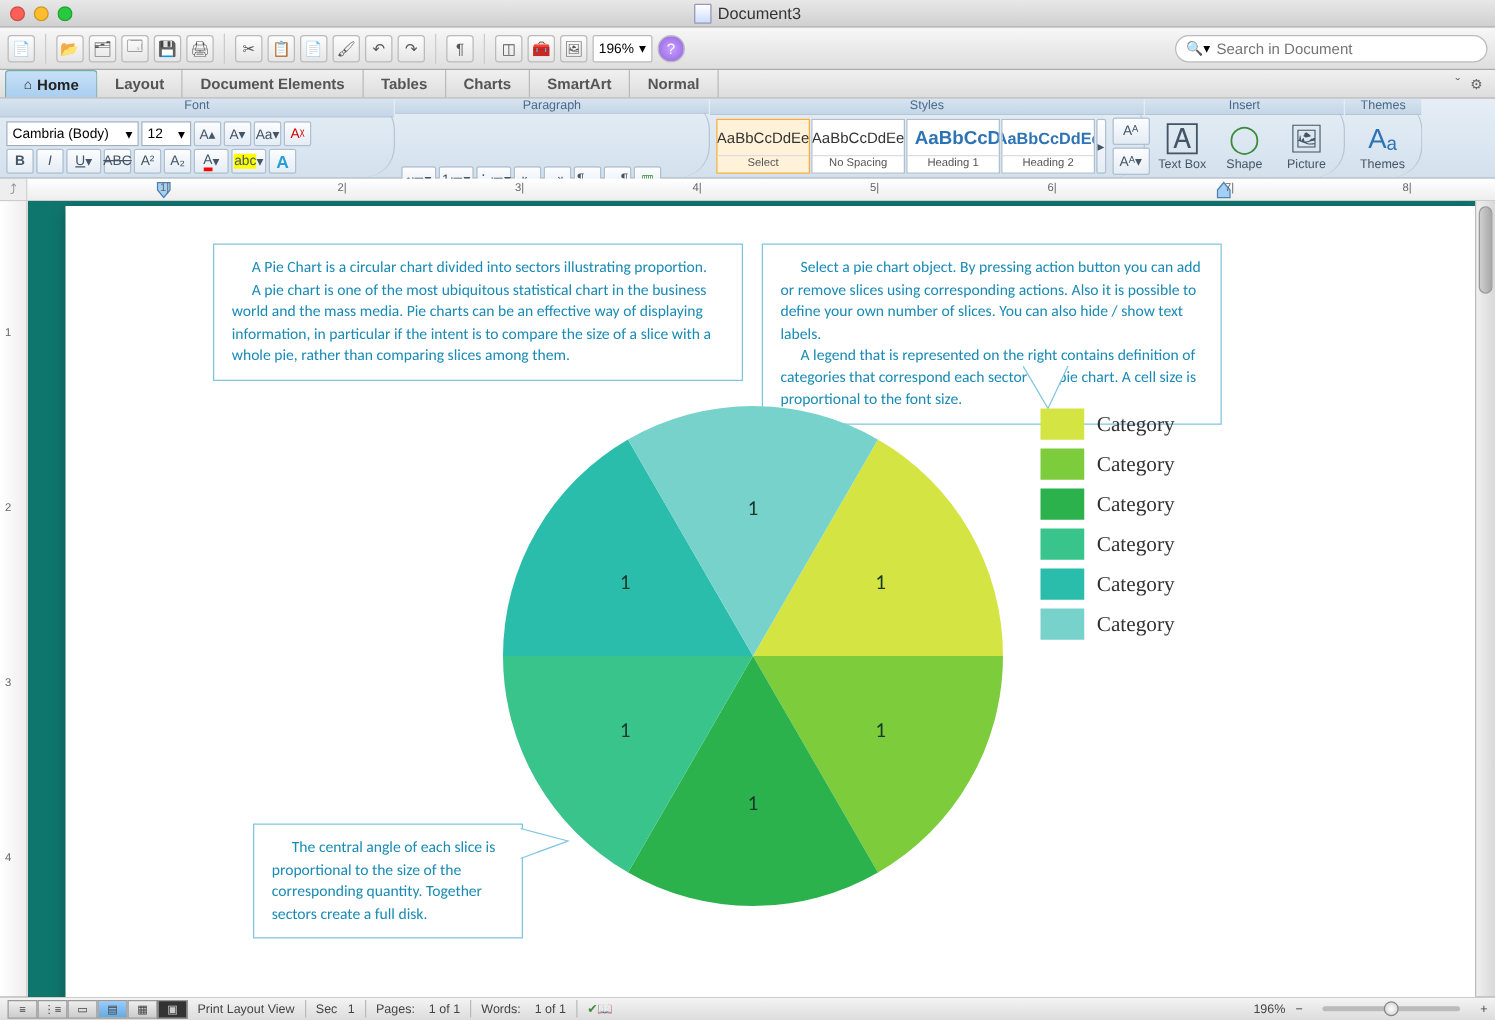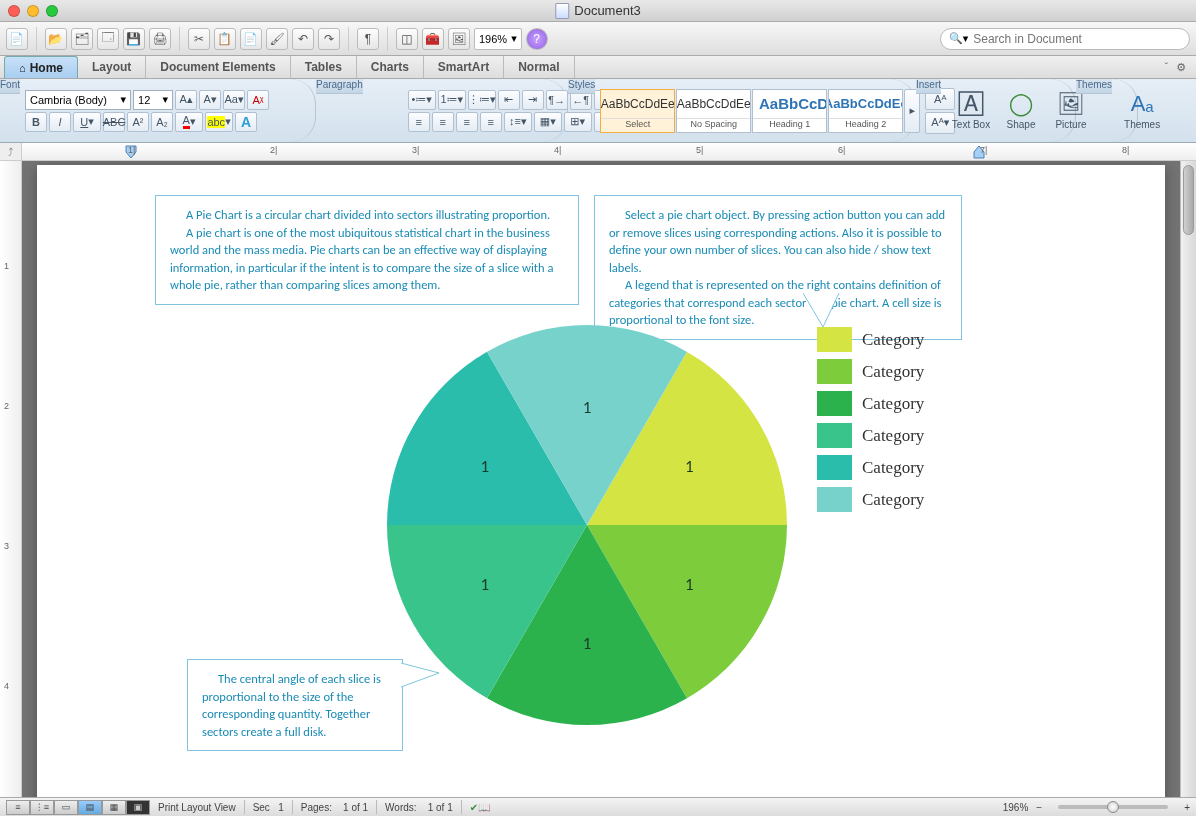--- a/index.html
+++ b/index.html
@@ -15,21 +15,21 @@
 .tsep { width: 1px; height: 24px; background: #ccc; margin: 0 4px; }
 .zoombox { height: 22px; border: 1px solid #bbb; background: #fff; padding: 0 4px; font-size: 11px; display: flex; align-items: center; gap: 4px; border-radius: 2px; }
 .searchwrap { margin-left: auto; width: 250px; height: 22px; border: 1px solid #bbb; border-radius: 11px; background: #fff; display: flex; align-items: center; padding: 0 8px; gap: 5px; }
 .searchwrap input { border: none; outline: none; flex: 1; font-size: 12px; }
 .tabs { height: 23px; background: linear-gradient(#f0f0f0,#ddd); display: flex; align-items: stretch; border-bottom: 1px solid #aaa; padding-left: 4px; }
 .tab { padding: 0 14px; display: flex; align-items: center; font-size: 12px; font-weight: bold; color: #555; border-right: 1px solid #bbb; cursor: pointer; }
 .tab.active { background: linear-gradient(#c8e0f8,#a8cef0); color: #222; border: 1px solid #7aa; border-bottom: none; border-radius: 3px 3px 0 0;}
 .tab .homeicon { margin-right: 4px; font-size: 11px;}
 .tabs .right { margin-left: auto; display: flex; align-items: center; gap: 8px; padding-right: 10px; color: #666;}
 .ribbon { height: 64px; background: linear-gradient(#e6eef6,#d3e1ed); border-bottom: 1px solid #9ab; display: flex; }
-.rgroup { border-right: 1px solid #b5c5d5; display: flex; flex-direction: row; position: relative; border-radius: 25px; }
+.rgroup { border-right: 1px solid #b5c5d5; display: flex; flex-direction: column; position: relative; border-radius: 25px; }
 .rgroup .label { height: 15px; text-align: center; font-size: 10px; color: #4a6a8a; background: linear-gradient(#d8e4f0,#c4d6e6); border-bottom: 1px solid #b5c5d5;}
 .rgroup .content { flex: 1; display: flex; align-items: center; padding: 2px 5px; gap: 4px; }
 .fontbox { height: 20px; border: 1px solid #a0b0c0; background: #fff; font-size: 11px; padding: 0 4px; display: flex; align-items: center; }
 .sizebox { width: 40px; height: 20px; border: 1px solid #a0b0c0; background: #fff; font-size: 11px; padding: 0 4px; display: flex; align-items: center;}
 .rbtn { width: 22px; height: 20px; border: 1px solid #b0c0d0; background: linear-gradient(#fcfdff,#e4ecf4); border-radius: 2px; display: flex; align-items: center; justify-content: center; font-size: 11px; color: #456; cursor: pointer;}
 .rbtn.w { width: 28px; }
 .col2 { display: flex; flex-direction: column; gap: 2px; }
 .row { display: flex; gap: 2px; }
 .stylebox { width: 75px; height: 44px; border: 1px solid #b0c0d0; background: #fff; display: flex; flex-direction: column; cursor: pointer; }
 .stylebox.sel { border: 1px solid #f4ad42; background: #fff2d8;}
@@ -39,21 +39,21 @@
 .stylebox.h2 .sample { color: #2e74b5; font-size: 13px; font-weight: bold;}
 .bigbtn { width: 50px; height: 46px; display: flex; flex-direction: column; align-items: center; justify-content: center; gap: 2px; font-size: 10px; color: #456; cursor: pointer; border-radius: 3px;}
 .bigbtn .bi { font-size: 22px; }
 .ruler { height: 18px; background: #f4f4f4; border-bottom: 1px solid #ccc; position: relative; display: flex; }
 .ruler .vcorner { width: 22px; border-right: 1px solid #ccc; background: #eee; display:flex; align-items:center; justify-content:center; color:#888;}
 .ruler .hscale { flex: 1; position: relative; background: linear-gradient(#fff,#eee); overflow:hidden;}
 .ticklbl { position: absolute; top: 2px; font-size: 9px; color: #666;}
 .workspace { display: flex; height: 636px; }
 .vruler { width: 22px; background: linear-gradient(90deg,#fff,#eee); border-right: 1px solid #ccc; position: relative;}
 .vtlbl { position: absolute; left: 4px; font-size: 9px; color: #666; }
-.docarea { flex: 1; background: #737373; overflow: auto; position: relative; display: flex; justify-content: center; }
+.docarea { flex: 1; background: #0f766e; overflow: auto; position: relative; display: flex; justify-content: flex-end; }
 .page { width: 1128px; height: 900px; background: #fff; box-shadow: 0 3px 12px rgba(0,0,0,0.3); margin-top: 4px; position: relative; }
 .textbox { position: absolute; border: 1px solid #7fc5e0; padding: 10px 14px; font-size: 12.5px; line-height: 1.4; color: #1a8bb5; font-family: Calibri, Arial, sans-serif;}
 .textbox .indent { text-indent: 16px; }
 .pie { position: absolute; left: 350px; top: 160px; width: 400px; height: 400px; }
 .slicelbl { position: absolute; font-size: 17px; color: #1a3a2a; font-family: Calibri, Arial, sans-serif; transform: translate(-50%, -50%);}
 .legend { position: absolute; left: 780px; top: 162px; }
 .legitem { display: flex; align-items: center; gap: 10px; margin-bottom: 7px;}
 .legsw { width: 35px; height: 25px; }
 .leglbl { font-size: 17px; color: #333; font-family: Liberation Serif, serif;}
 .vscroll { width: 16px; background: linear-gradient(90deg,#f0f0f0,#d8d8d8); border-left: 1px solid #bbb; position:relative;}

